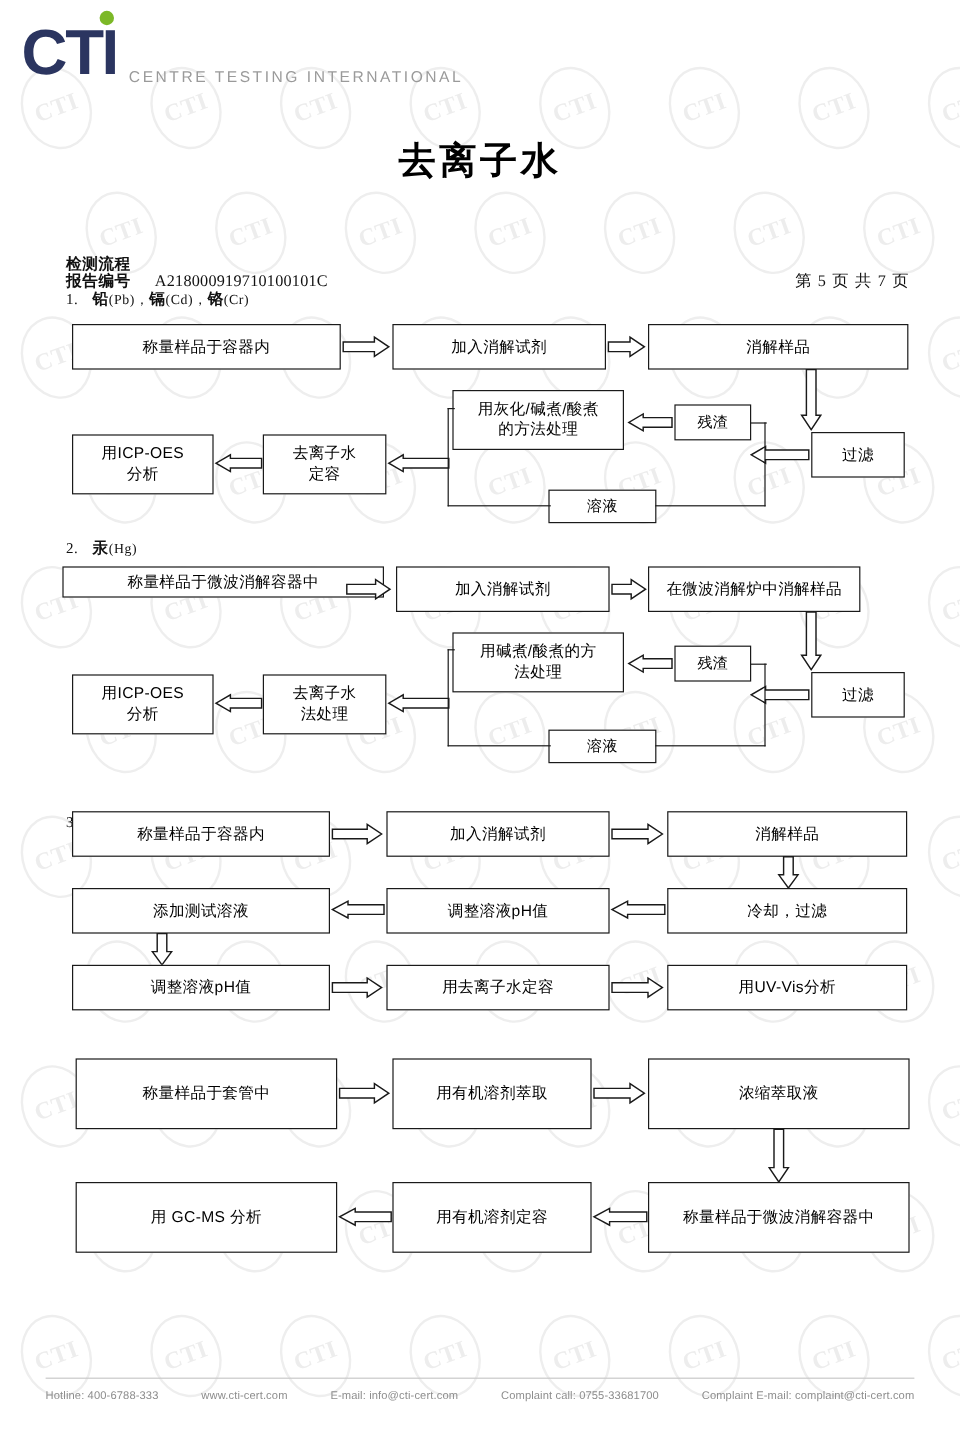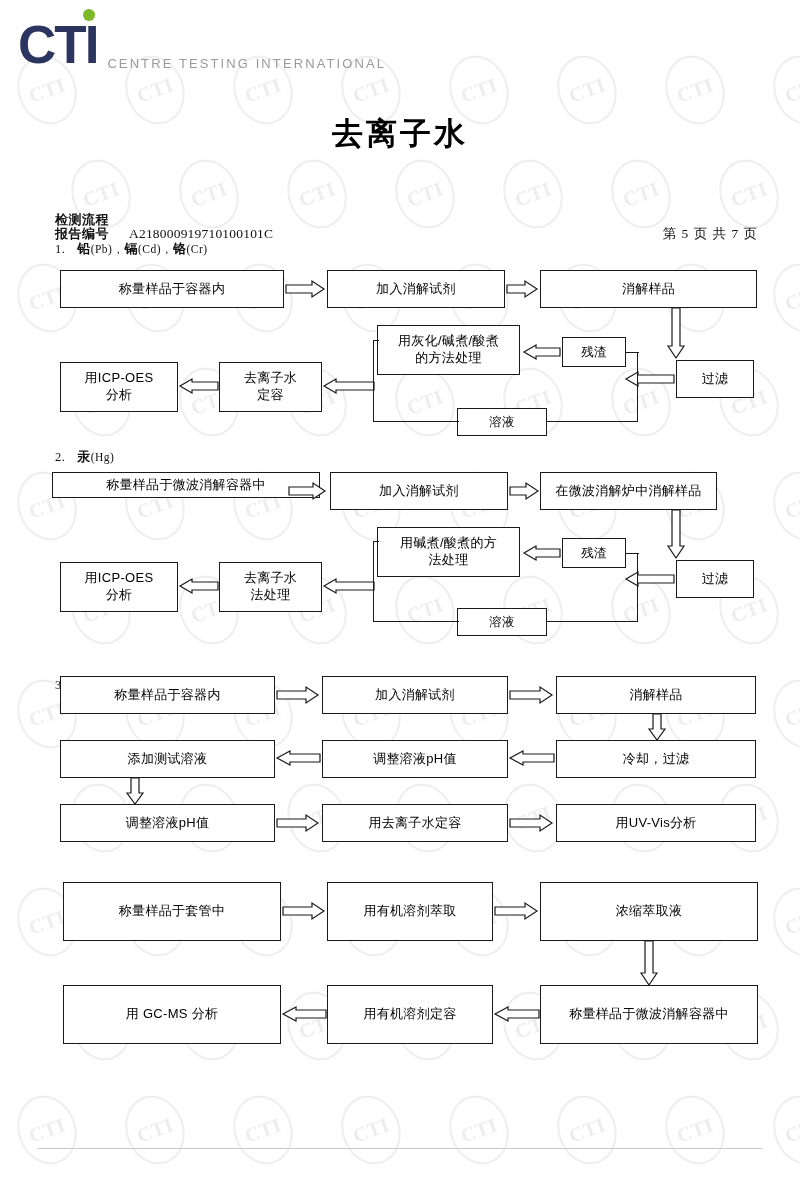--- a/index.html
+++ b/index.html
@@ -350,14 +350,21 @@
     <div class="box" style="left:540px;top:985px;width:218px;height:59px;">称量样品于微波消解容器中</div>
     <svg class="arrow" style="left:283px;top:1007px;" width="43" height="16">
       <path d="M43,3 L13,3 L13,0 L0,7 L13,14 L13,11 L43,11 Z"></path>
     </svg>
     <svg class="arrow" style="left:495px;top:1007px;" width="44" height="16">
       <path d="M44,3 L13,3 L13,0 L0,7 L13,14 L13,11 L44,11 Z"></path>
     </svg>
   </div>
 
   <div class="footer-rule"></div>
+  <div class="footer">
+    <span>Hotline: 400-6788-333</span>
+    <span>www.cti-cert.com</span>
+    <span>E-mail: info@cti-cert.com</span>
+    <span>Complaint call: 0755-33681700</span>
+    <span>Complaint E-mail: complaint@cti-cert.com</span>
+  </div>
 
 </div>
 
 </body></html>

